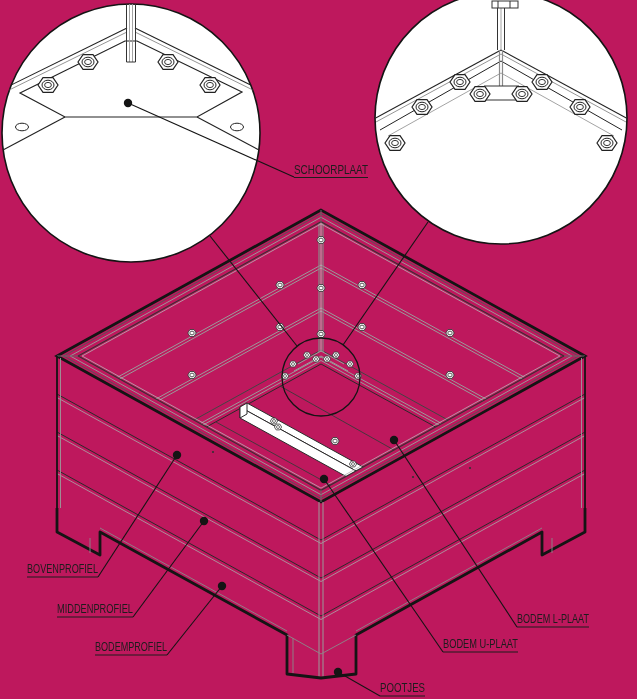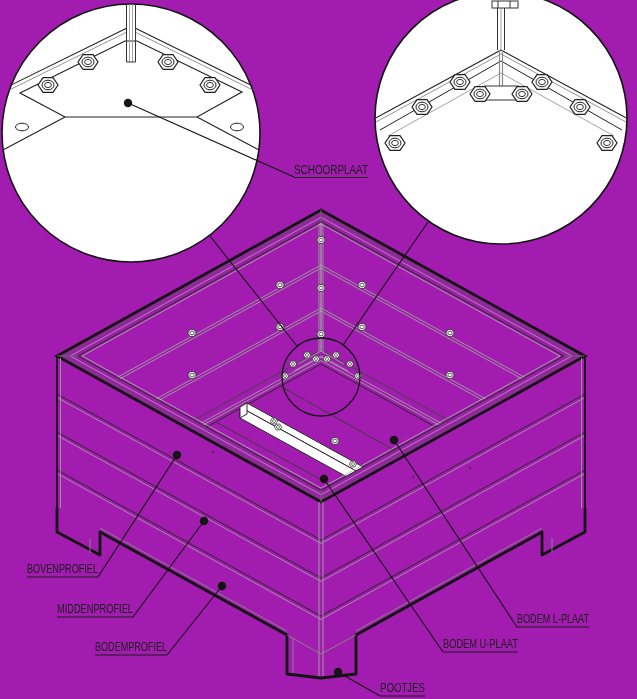--- a/index.html
+++ b/index.html
@@ -1,16 +1,16 @@
 <!DOCTYPE html>
 <html><head>
 <meta charset="utf-8">
 <style>
   html,body{margin:0;padding:0;background:#ffffff;}
-  .stage{position:relative;width:637px;height:699px;background:#a21caf;overflow:hidden;}
+  .stage{position:relative;width:637px;height:699px;background:#be185d;overflow:hidden;}
   svg{display:block;}
   .lbl{font-family:"Liberation Sans","DejaVu Sans",sans-serif;font-size:13px;fill:#1d1d1d;letter-spacing:0;}
 </style>
 </head>
 <body>
 
 <div class="stage">
 <svg width="637" height="699" viewBox="0 0 637 699">
   <defs>
     <g id="nutg">

